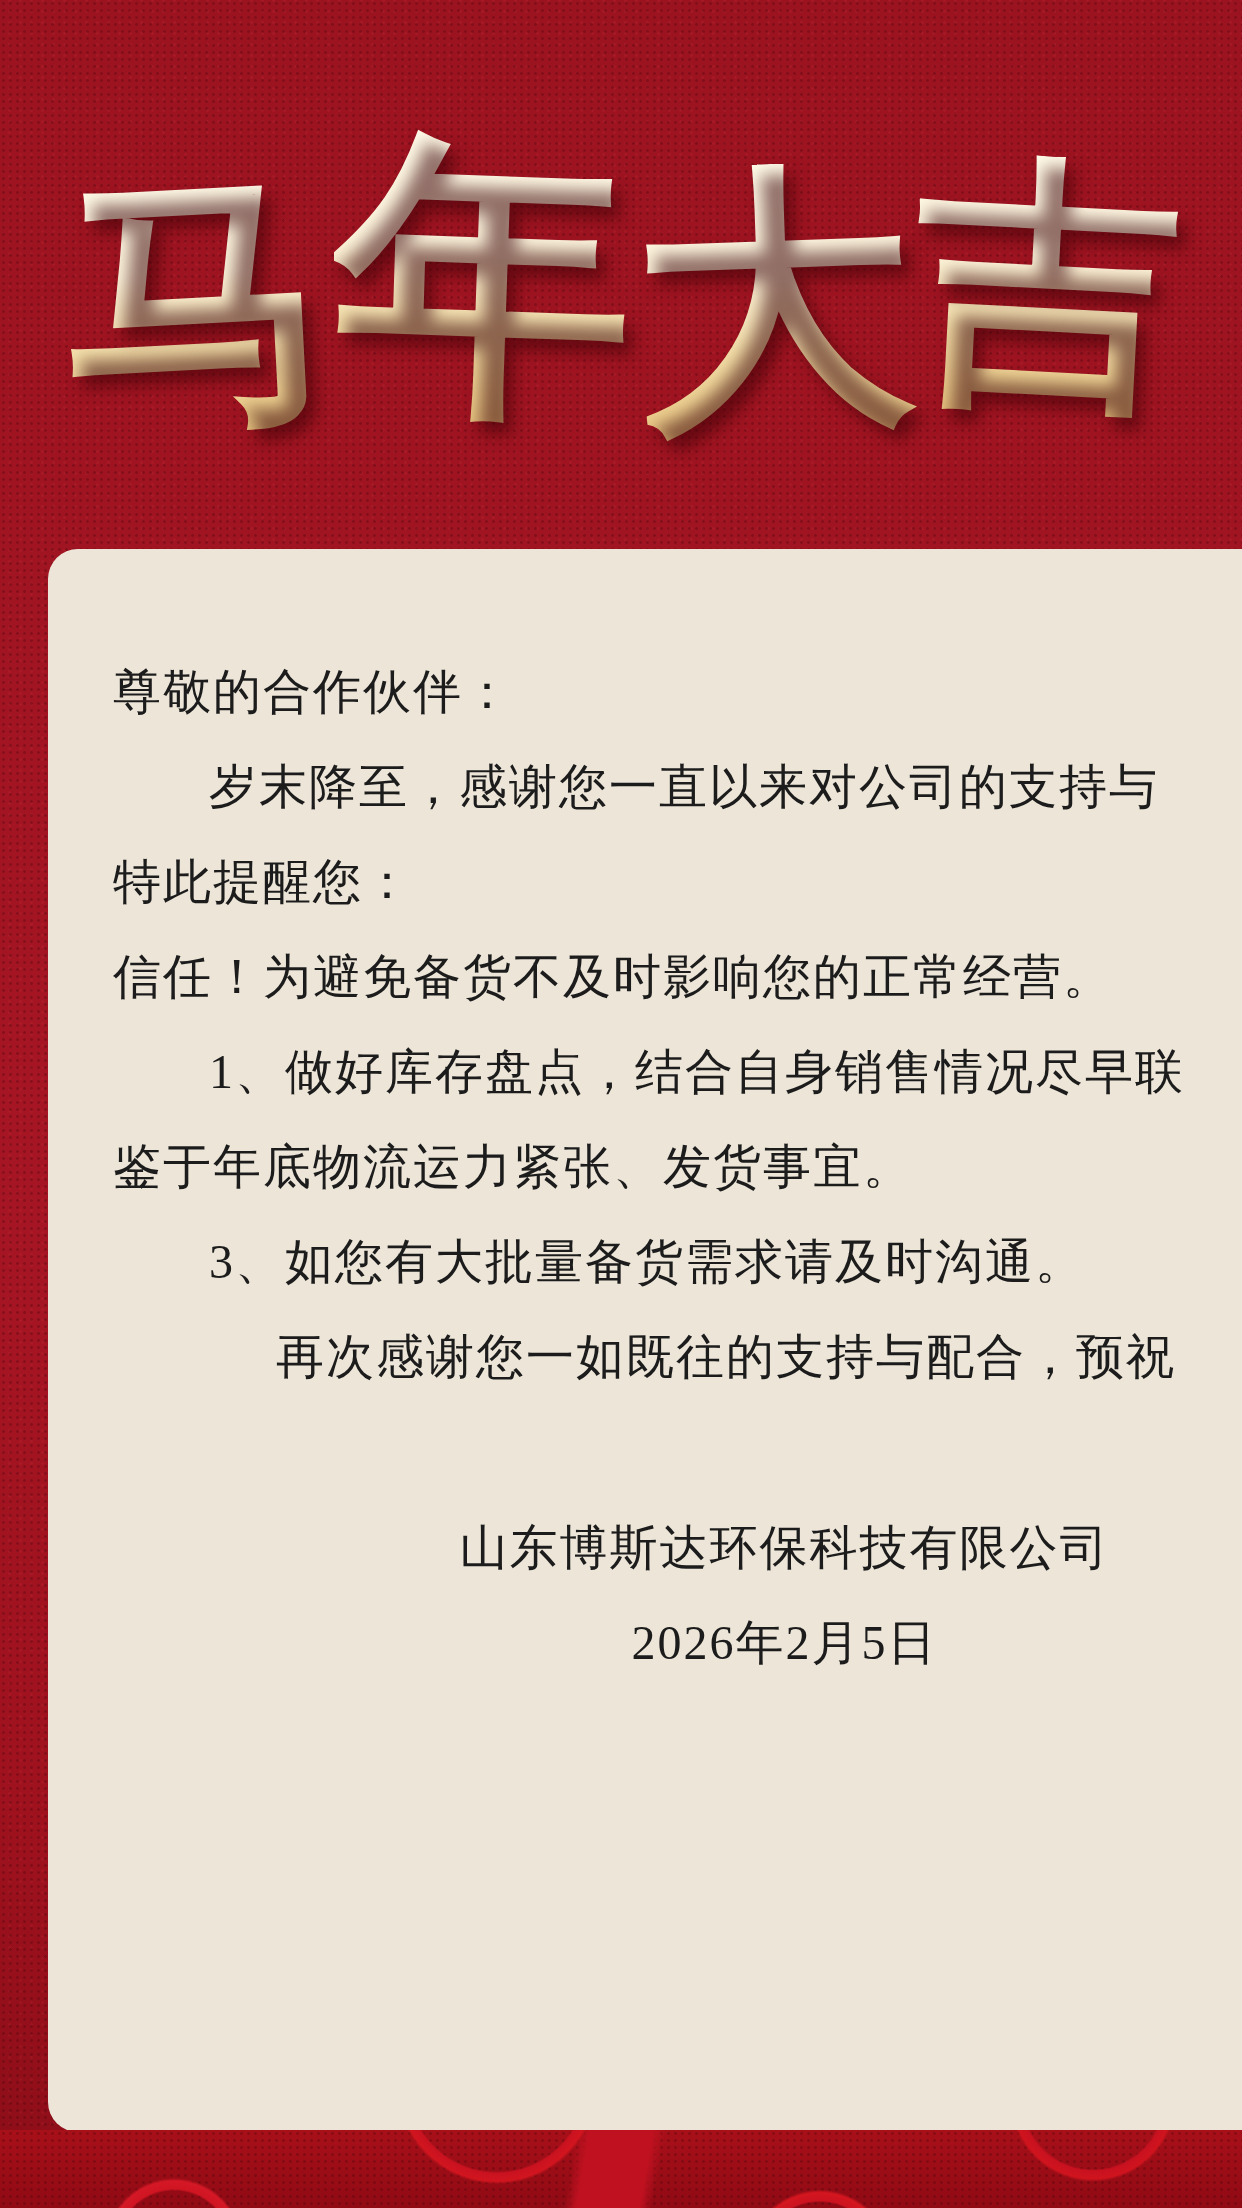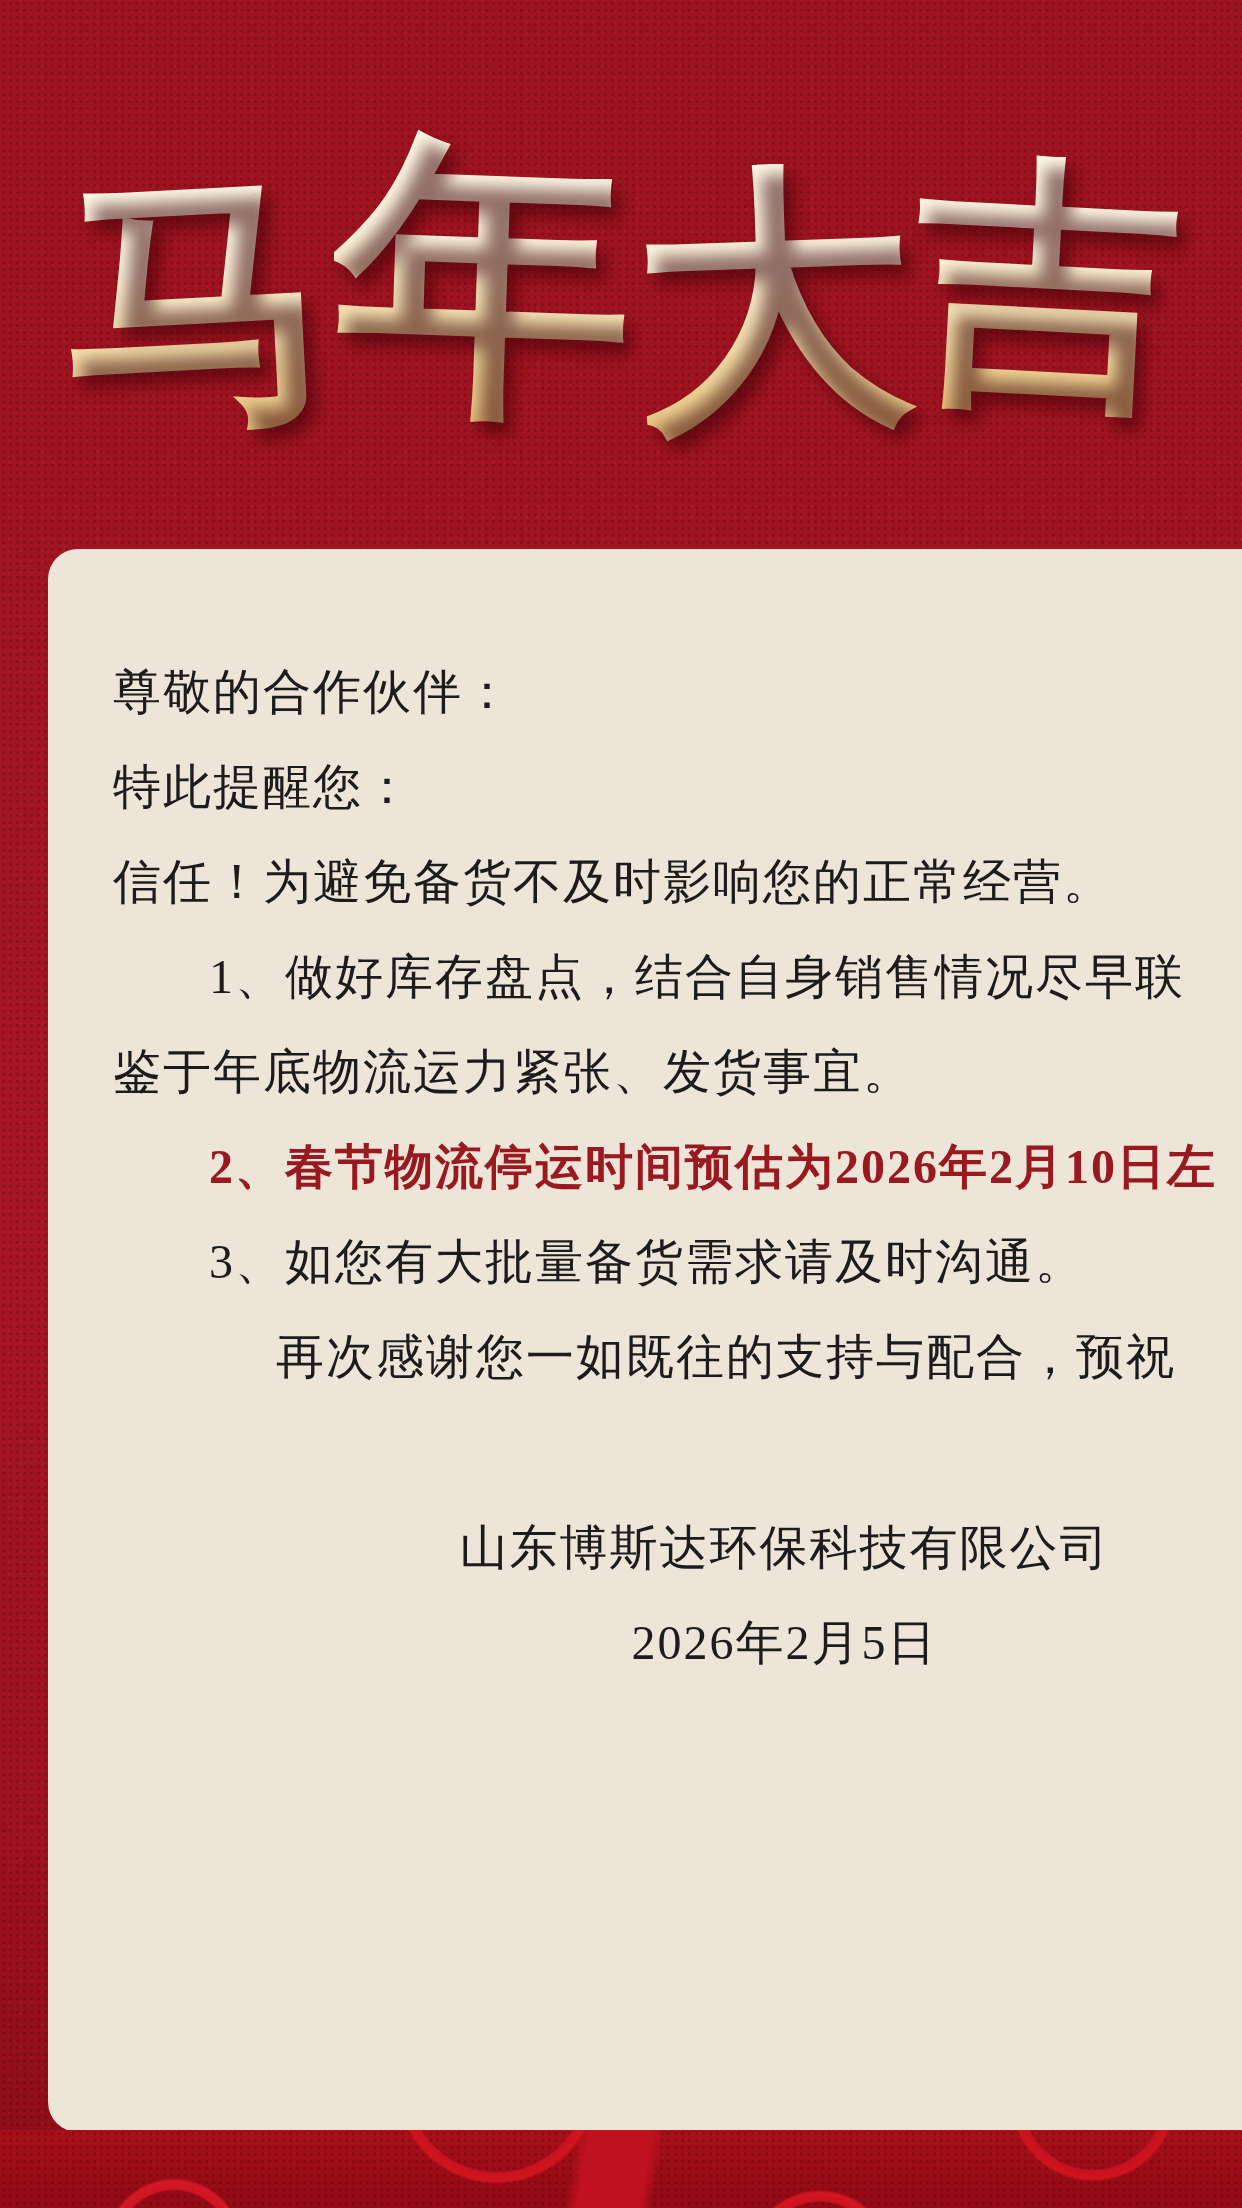--- a/index.html
+++ b/index.html
@@ -87,25 +87,25 @@
 
   <div class="title-band">
     <span class="title-char tc-1">马</span>
     <span class="title-char tc-2">年</span>
     <span class="title-char tc-3">大</span>
     <span class="title-char tc-4">吉</span>
   </div>
 
   <div class="card">
     <p>尊敬的合作伙伴：</p>
+    <p class="ind1">岁末降至，感谢您一直以来对公司的支持与</p>
     <p>特此提醒您：</p>
     <p>信任！为避免备货不及时影响您的正常经营。</p>
     <p class="ind1">1、做好库存盘点，结合自身销售情况尽早联</p>
     <p>鉴于年底物流运力紧张、发货事宜。</p>
-    <p class="ind1 red">2、春节物流停运时间预估为2026年2月10日左</p>
     <p class="ind1">3、如您有大批量备货需求请及时沟通。</p>
     <p class="ind2">再次感谢您一如既往的支持与配合，预祝</p>
 
     <div class="sig-block">
       <p>山东博斯达环保科技有限公司</p>
       <p>2026年2月5日</p>
     </div>
   </div>
 
   <div class="ornament"></div>

